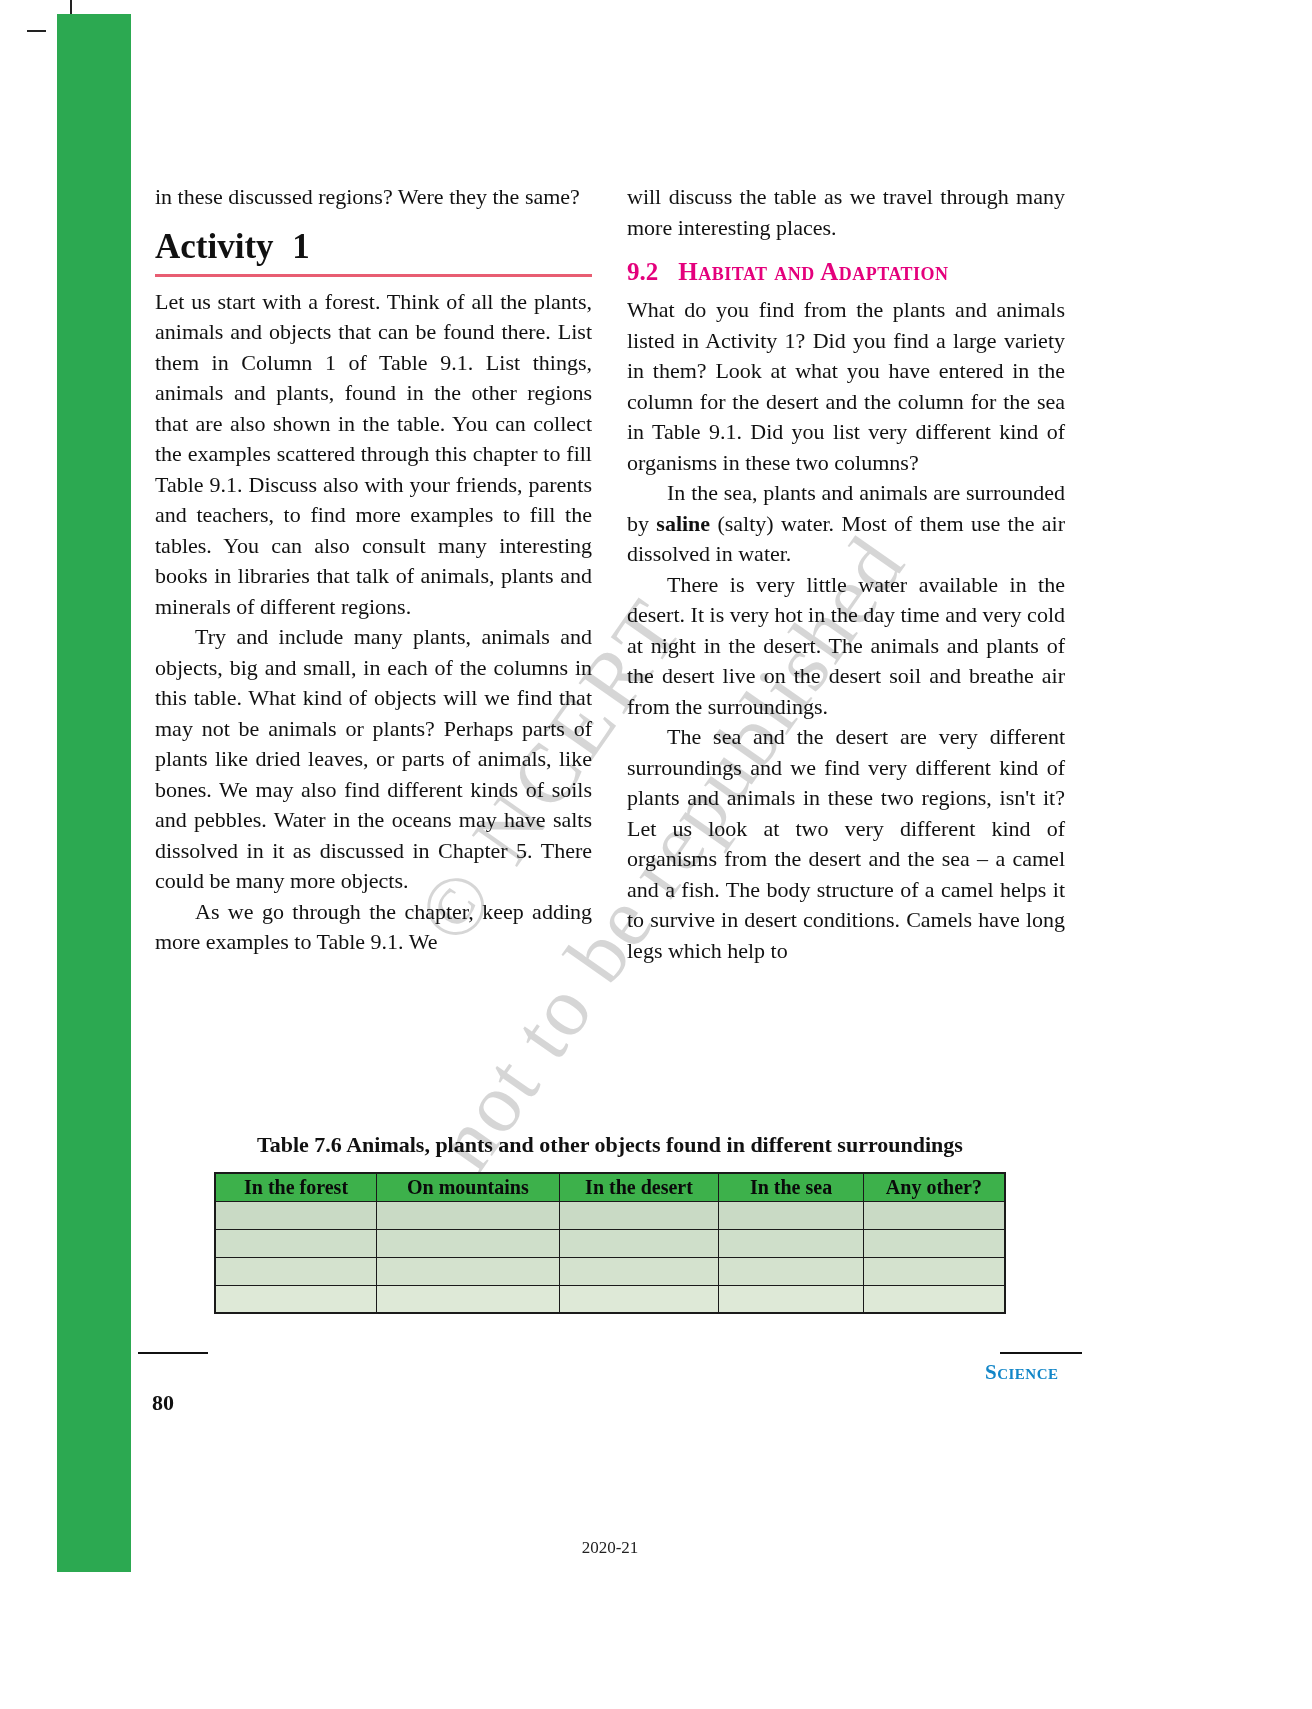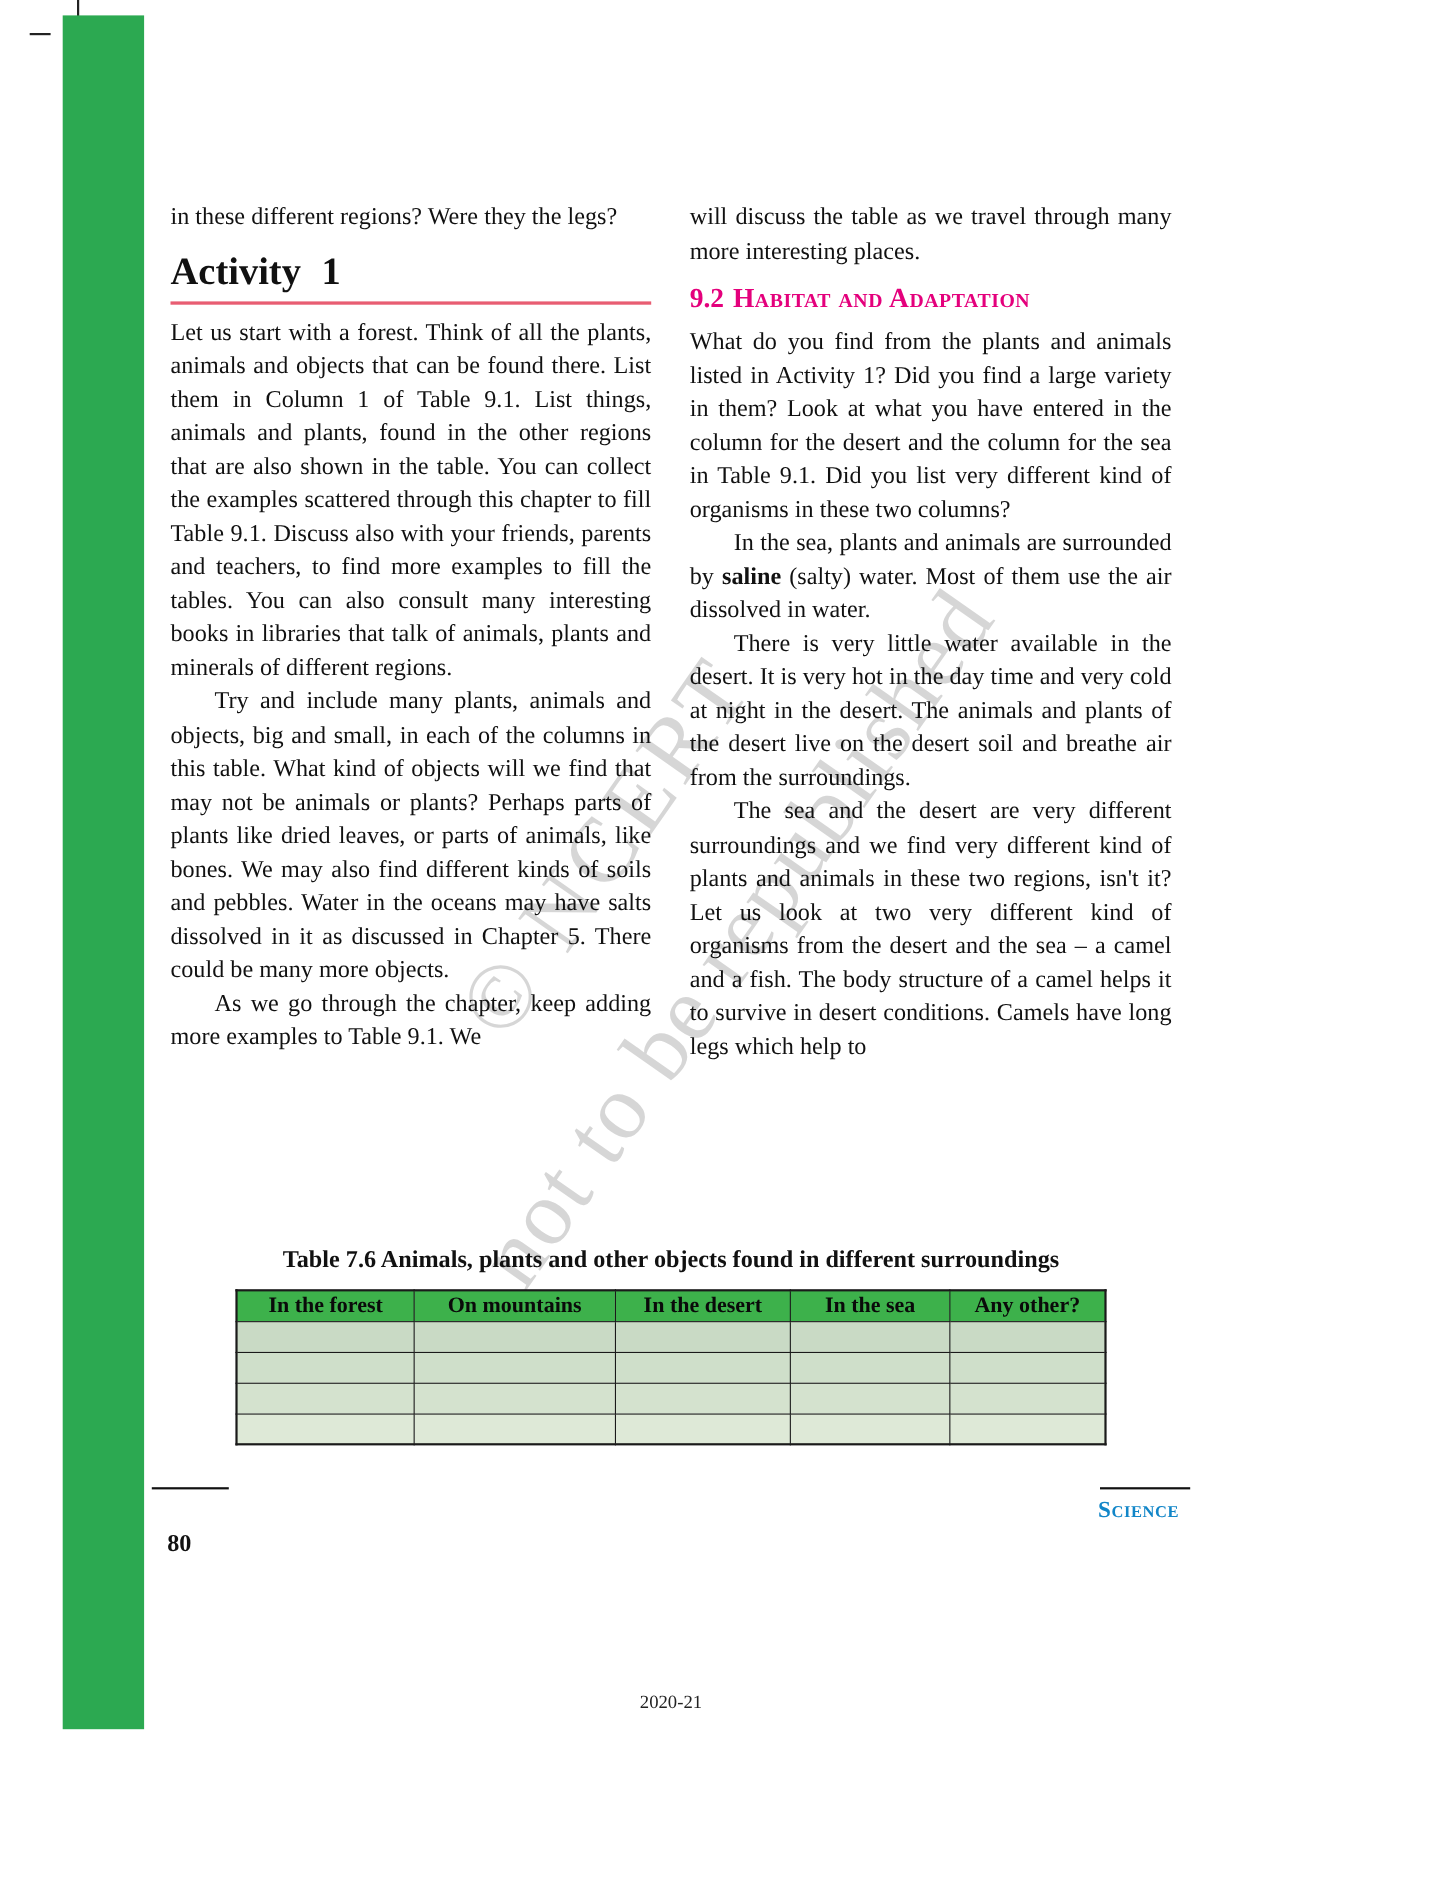--- a/index.html
+++ b/index.html
@@ -44,21 +44,21 @@
 
   .activity {
     font-size:35px; font-weight:bold; word-spacing:10px;
     margin:14px 0 10px 0; padding-bottom:7px;
     border-bottom:3px solid var(--activity-rule-pink,#e85d72);
   }
   .section {
     margin:14px 0 8px 0; color:var(--accent-pink,#e4007c);
     font-weight:bold; font-size:25px; line-height:30px;
   }
-  .section .secnum { margin-right:8px; }
+  .section .secnum { margin-right:20px; }
   .section .sectitle { font-variant:small-caps; letter-spacing:0.5px; }
 
   
   .tablewrap { position:absolute; left:155px; top:1132px; width:910px; z-index:2; }
   .caption {
     text-align:center; font-weight:bold; font-size:22px; margin-bottom:14px;
   }
   table.t91 {
     border-collapse:collapse; margin:0 auto; width:792px;
     border:2px solid #1a1a1a;
@@ -74,21 +74,21 @@
   table.t91 tbody tr:nth-child(4) td { background:var(--table-row-green-light,#dee9d7); }
 
   
   .rule { position:absolute; height:2px; background:#111; z-index:3; }
   .ruleL { left:138px; top:1352px; width:70px; }
   .ruleR { left:1000px; top:1352px; width:82px; }
   .pagenum {
     position:absolute; left:152px; top:1362px; font-size:22px; font-weight:bold; z-index:3;margin-top:28px;
   }
   .book {
-    position:absolute; left:985px; top:1360px; width:100px; text-align:center;
+    position:absolute; left:985px; top:1360px; width:100px; text-align:left;
     font-variant:small-caps; font-weight:bold; font-size:21px; letter-spacing:0.5px;
     color:var(--science-blue,#1286c8); z-index:3;
   }
   .year {
     position:absolute; left:155px; top:1538px; width:910px; text-align:center;
     font-size:17px; color:#222; z-index:3;
   }
 </style>
 </head>
 <body>
@@ -100,21 +100,21 @@
   <div class="band"></div>
 
   <div class="watermark">
     <div class="wm1">© NCERT</div>
     <div class="wm2">not to be republished</div>
   </div>
 
   <div class="content">
 
     <div class="col colL">
-      <p class="para">in these different regions? Were they the legs?</p>
+      <p class="para">in these discussed regions? Were they the same?</p>
       <h2 class="activity">
         <span>Activity 1</span>
       </h2>
       <p class="para">Let us start with a forest. Think of all the plants, animals and objects that can be found there. List them in Column 1 of Table 9.1. List things, animals and plants, found in the other regions that are also shown in the table. You can collect the examples scattered through this chapter to fill Table 9.1. Discuss also with your friends, parents and teachers, to find more examples to fill the tables. You can also consult many interesting books in libraries that talk of animals, plants and minerals of different regions.</p>
       <p class="para indent">Try and include many plants, animals and objects, big and small, in each of the columns in this table. What kind of objects will we find that may not be animals or plants? Perhaps parts of plants like dried leaves, or parts of animals, like bones. We may also find different kinds of soils and pebbles. Water in the oceans may have salts dissolved in it as discussed in Chapter 5. There could be many more objects.</p>
       <p class="para indent">As we go through the chapter, keep adding more examples to Table 9.1. We</p>
     </div>
 
     <div class="col colR">
       <p class="para">will discuss the table as we travel through many more interesting places.</p>

